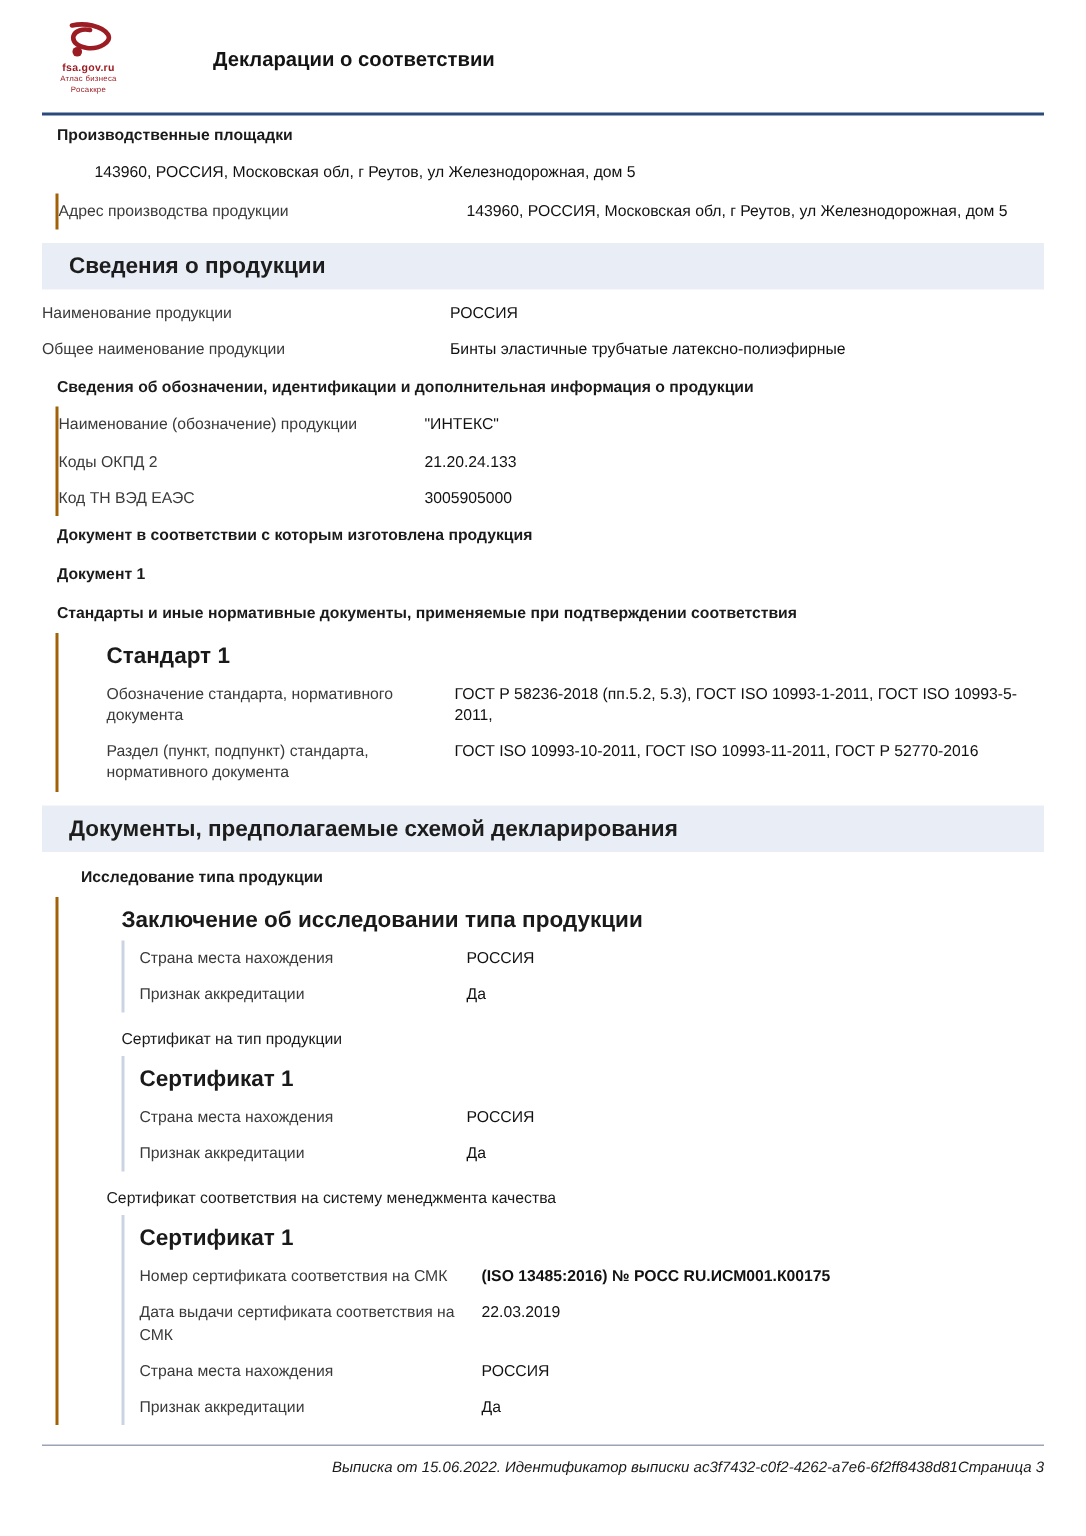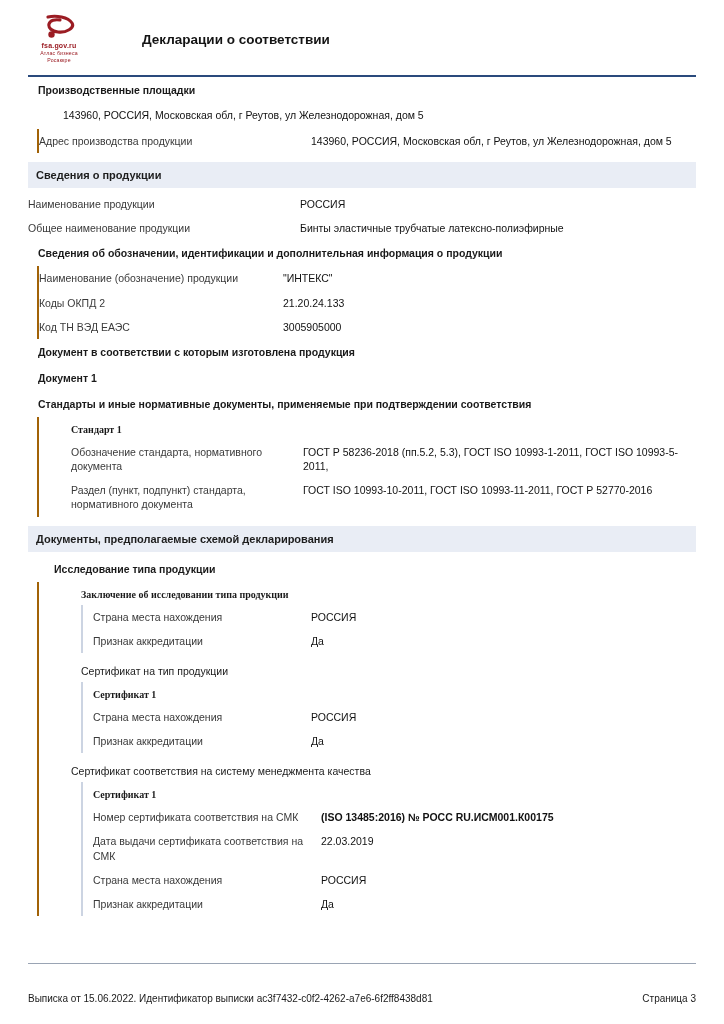--- a/index.html
+++ b/index.html
@@ -63,24 +63,24 @@
     margin-left: 52px;
   }
   .rule {
     border-top: 2px solid #2a4a7c;
     margin: 3px 0 0 0;
   }
 
   
   .section-title {
     background: #e9edf5;
-    font-size: 11px;
+    font-size: 15px;
     font-weight: bold;
     color: #1d1d1d;
-    padding: 7px 10px 7px 8px;
+    padding: 7px 10px 7px 18px;
     margin: 9px 0 4px 0;
   }
   .block-head {
     font-size: 10.5px;
     font-weight: bold;
     padding: 7px 0 7px 10px;
     color: #1a1a1a;
   }
   .row {
     display: flex;
@@ -116,49 +116,49 @@
   }
 
   
   .c-a .k { flex: 0 0 272px; }
   .c-b .k { flex: 0 0 244px; }
   .c-c .k { flex: 0 0 232px; }
   .c-d .k { flex: 0 0 218px; }
   .c-e .k { flex: 0 0 228px; }
 
   .subhead {
-    font-size: 10px;
+    font-size: 15px;
     font-weight: bold;
     color: #1a1a1a;
     padding: 7px 0 5px 0;
-    font-family: Liberation Serif, serif;
   }
   .plain {
     font-size: 10.5px;
     color: #1a1a1a;
     padding: 7px 0 5px 0;
   }
 
   
   .footer-rule {
     position: absolute;
     left: 28px;
     right: 28px;
     bottom: 52px;
     border-top: 1px solid #9aa4b4;
   }
   .footer {
     position: absolute;
     left: 28px;
     right: 28px;
-    bottom: 12px;
-    display: flex;
-    justify-content: space-between;
+    bottom: 32px;
+    display: flex;
+    justify-content: flex-end;
     font-size: 10px;
     color: #1a1a1a;
+    font-style: italic;
   }
 </style>
 </head>
 <body>
 
 <div class="page">
 
   <div class="header">
     <div class="logo">
       <div class="logo-mark">

